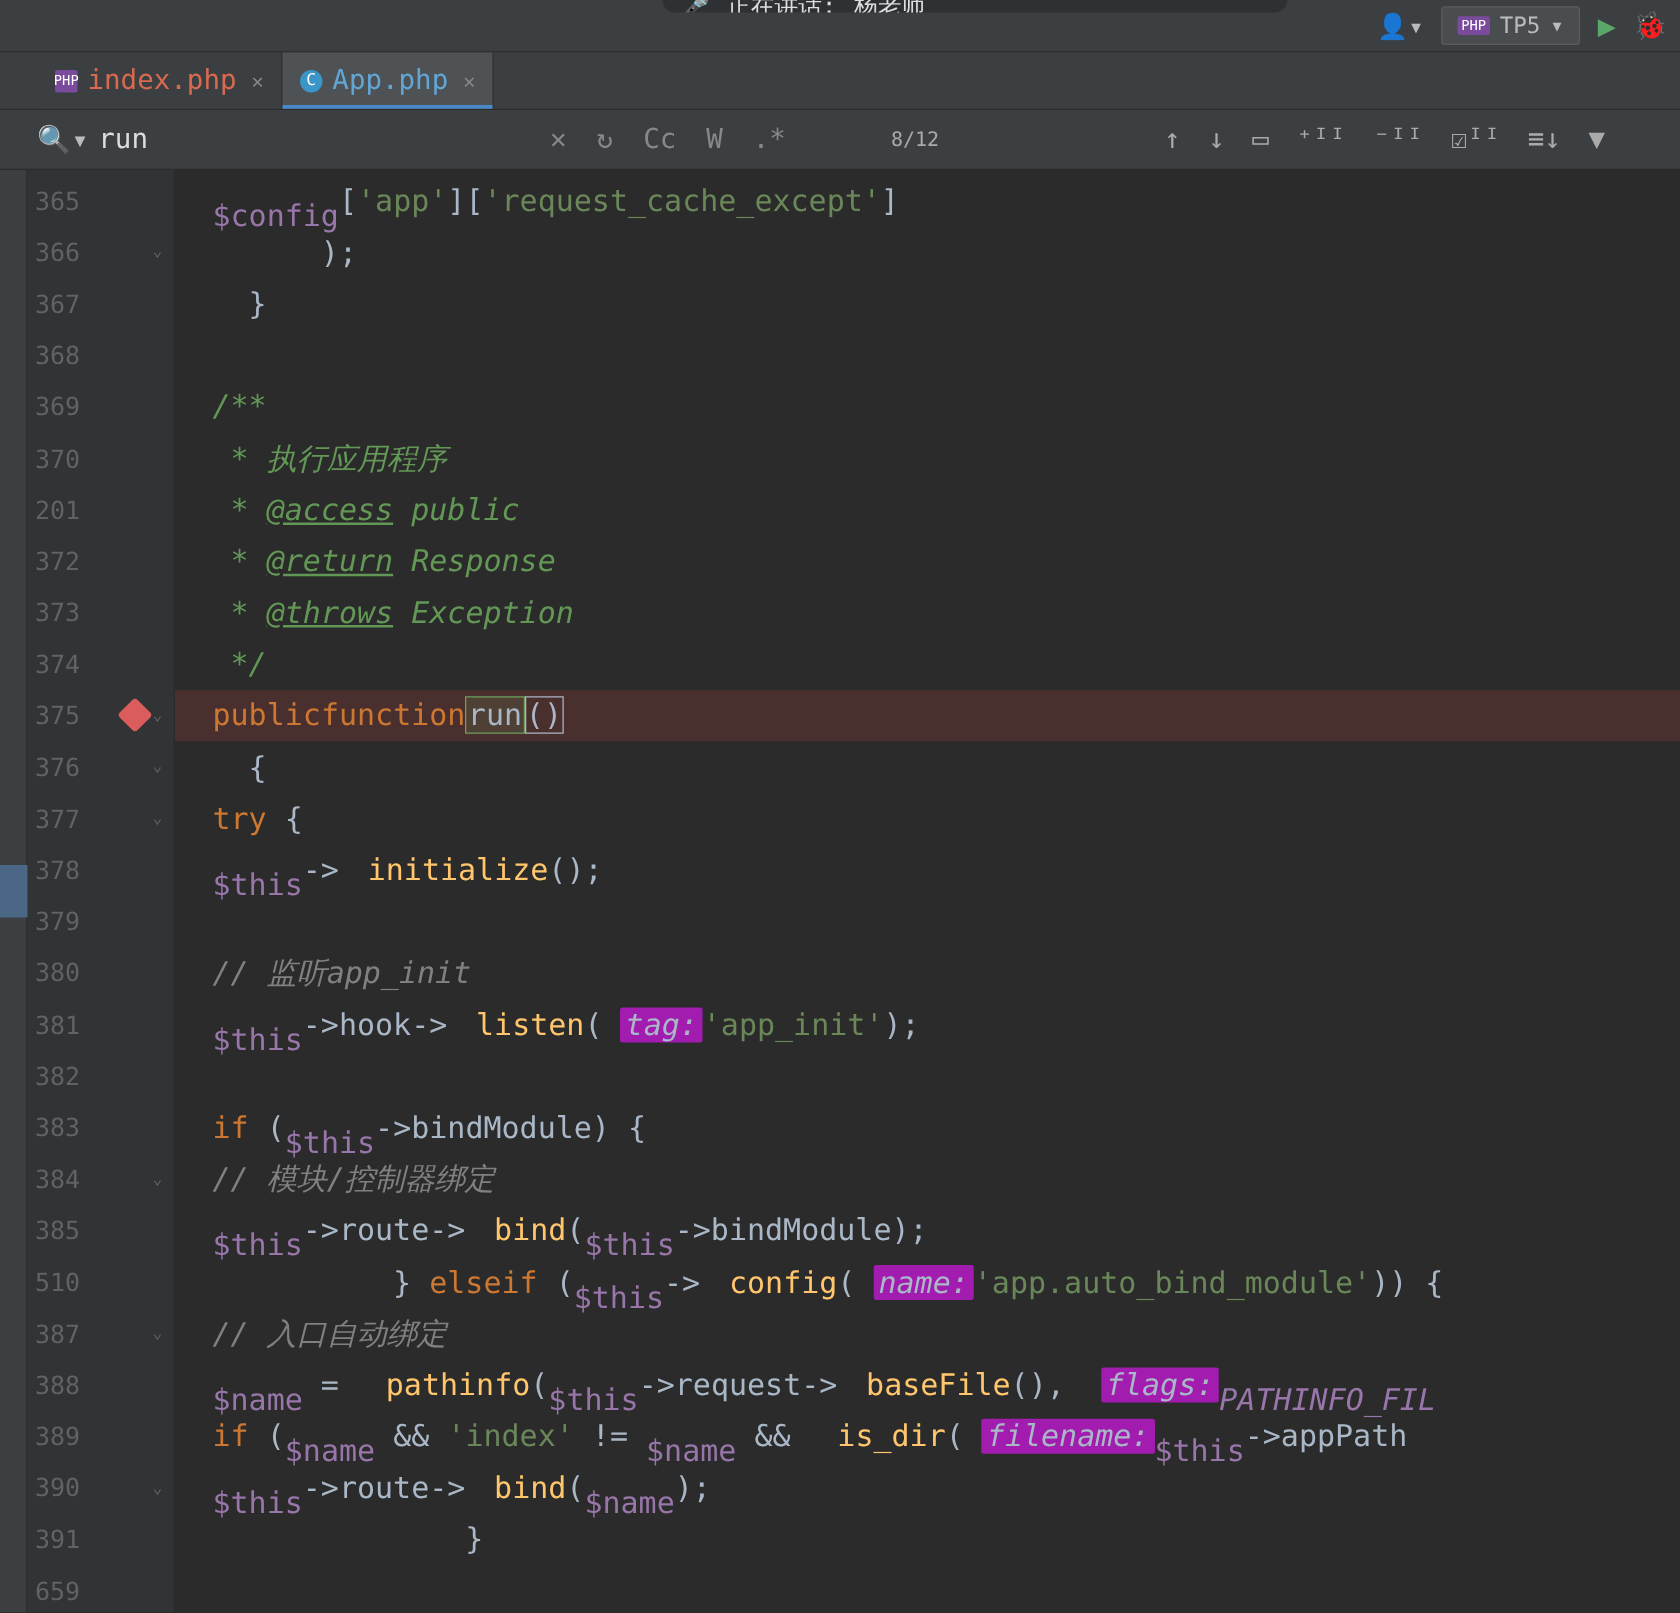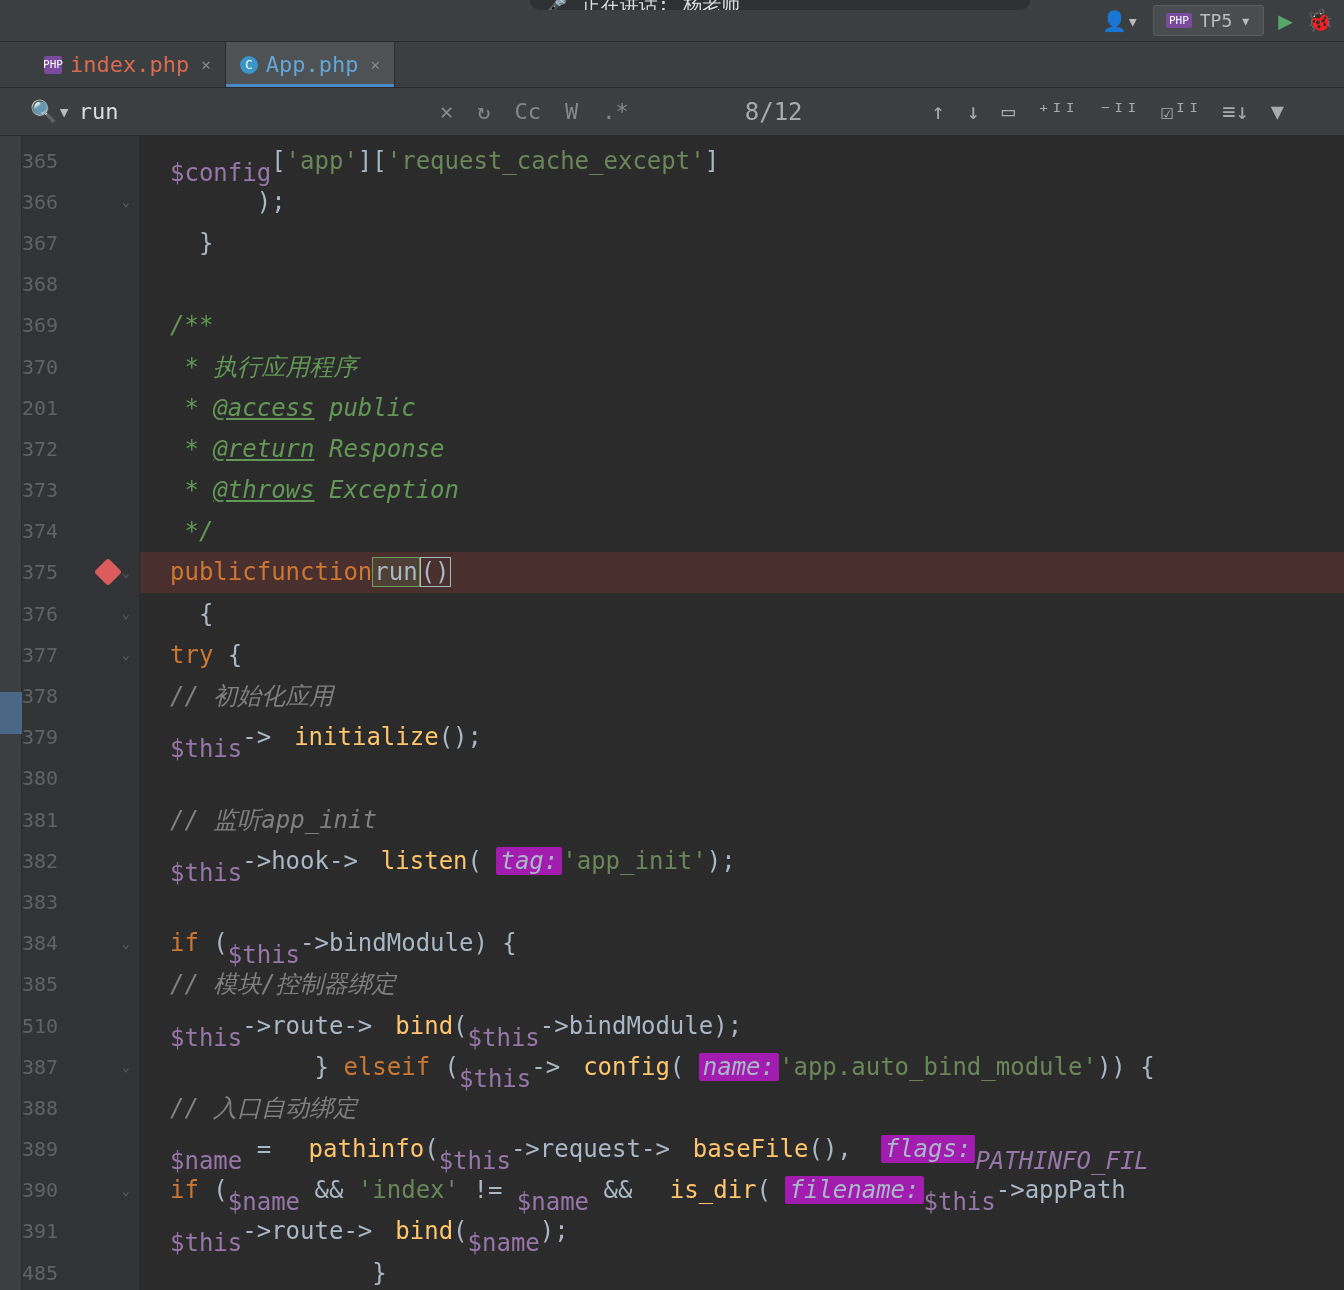--- a/index.html
+++ b/index.html
@@ -127,21 +127,21 @@
     width: 300px;
   }
   .find-icons {
     display: flex;
     align-items: center;
     gap: 24px;
     margin-left: 10px;
     color: #888;
     font-size: 22px;
   }
-  .find-icons .count { color: #aaa; margin-left: 92px; font-size: 24px; }
+  .find-icons .count { color: #aaa; margin-left: 60px; font-size: 16px; }
   .find-right {
     margin-left: auto;
     display: flex;
     gap: 22px;
     padding-right: 60px;
     color: #aaa;
     font-size: 22px;
   }
   .find-right span, .find-icons span { cursor: pointer; }
 
@@ -163,21 +163,21 @@
   }
   .line-row {
     height: 41.2px;
     display: flex;
     align-items: center;
     font-size: 20px;
     position: relative;
   }
   .gutter .num {
     color: #606366;
-    text-align: left;
+    text-align: center;
     width: 58px;
     padding-right: 10px;
   }
   .gutter .breakpoint {
     width: 20px; height: 20px;
     background: #db5c5c;
     border-radius: 3px;
     transform: rotate(45deg);
     position: absolute;
     left: 76px;
@@ -379,38 +379,37 @@
         <div class="num">389</div>
       </div>
       <div class="line-row">
         <div class="num">390</div>
         <div class="fold">⌄</div>
       </div>
       <div class="line-row">
         <div class="num">391</div>
       </div>
       <div class="line-row">
-        <div class="num">485</div>
+        <div class="num">659</div>
       </div>
     </div>
   <div class="code" id="code">
       <div class="line-row">          <span class="c-var">$config</span>[<span class="c-str">'app'</span>][<span class="c-str">'request_cache_except'</span>]</div>
       <div class="line-row">      );</div>
       <div class="line-row">  }</div>
       <div class="line-row"></div>
       <div class="line-row">  <span class="c-doc">/**</span></div>
       <div class="line-row">  <span class="c-doc"> * 执行应用程序</span></div>
       <div class="line-row">  <span class="c-doc"> * </span><span class="c-doc-tag">@access</span><span class="c-doc"> public</span></div>
       <div class="line-row">  <span class="c-doc"> * </span><span class="c-doc-tag">@return</span><span class="c-doc"> Response</span></div>
       <div class="line-row">  <span class="c-doc"> * </span><span class="c-doc-tag">@throws</span><span class="c-doc"> Exception</span></div>
       <div class="line-row">  <span class="c-doc"> */</span></div>
       <div class="line-row hl-line">  <span class="c-kw">public</span> <span class="c-kw">function</span> <span class="func-box">run</span><span class="cursor-box">()</span></div>
       <div class="line-row">  {</div>
       <div class="line-row">      <span class="c-kw">try</span> {</div>
-      <div class="line-row">          <span class="c-comm">// 初始化应用</span></div>
       <div class="line-row">          <span class="c-var">$this</span>-&gt;<span class="c-func">initialize</span>();</div>
       <div class="line-row"></div>
       <div class="line-row">          <span class="c-comm">// 监听app_init</span></div>
       <div class="line-row">          <span class="c-var">$this</span>-&gt;hook-&gt;<span class="c-func">listen</span>( <span class="param-hint">tag:</span> <span class="c-str">'app_init'</span>);</div>
       <div class="line-row"></div>
       <div class="line-row">          <span class="c-kw">if</span> (<span class="c-var">$this</span>-&gt;bindModule) {</div>
       <div class="line-row">              <span class="c-comm">// 模块/控制器绑定</span></div>
       <div class="line-row">              <span class="c-var">$this</span>-&gt;route-&gt;<span class="c-func">bind</span>(<span class="c-var">$this</span>-&gt;bindModule);</div>
       <div class="line-row">          } <span class="c-kw">elseif</span> (<span class="c-var">$this</span>-&gt;<span class="c-func">config</span>( <span class="param-hint">name:</span> <span class="c-str">'app.auto_bind_module'</span>)) {</div>
       <div class="line-row">              <span class="c-comm">// 入口自动绑定</span></div>

